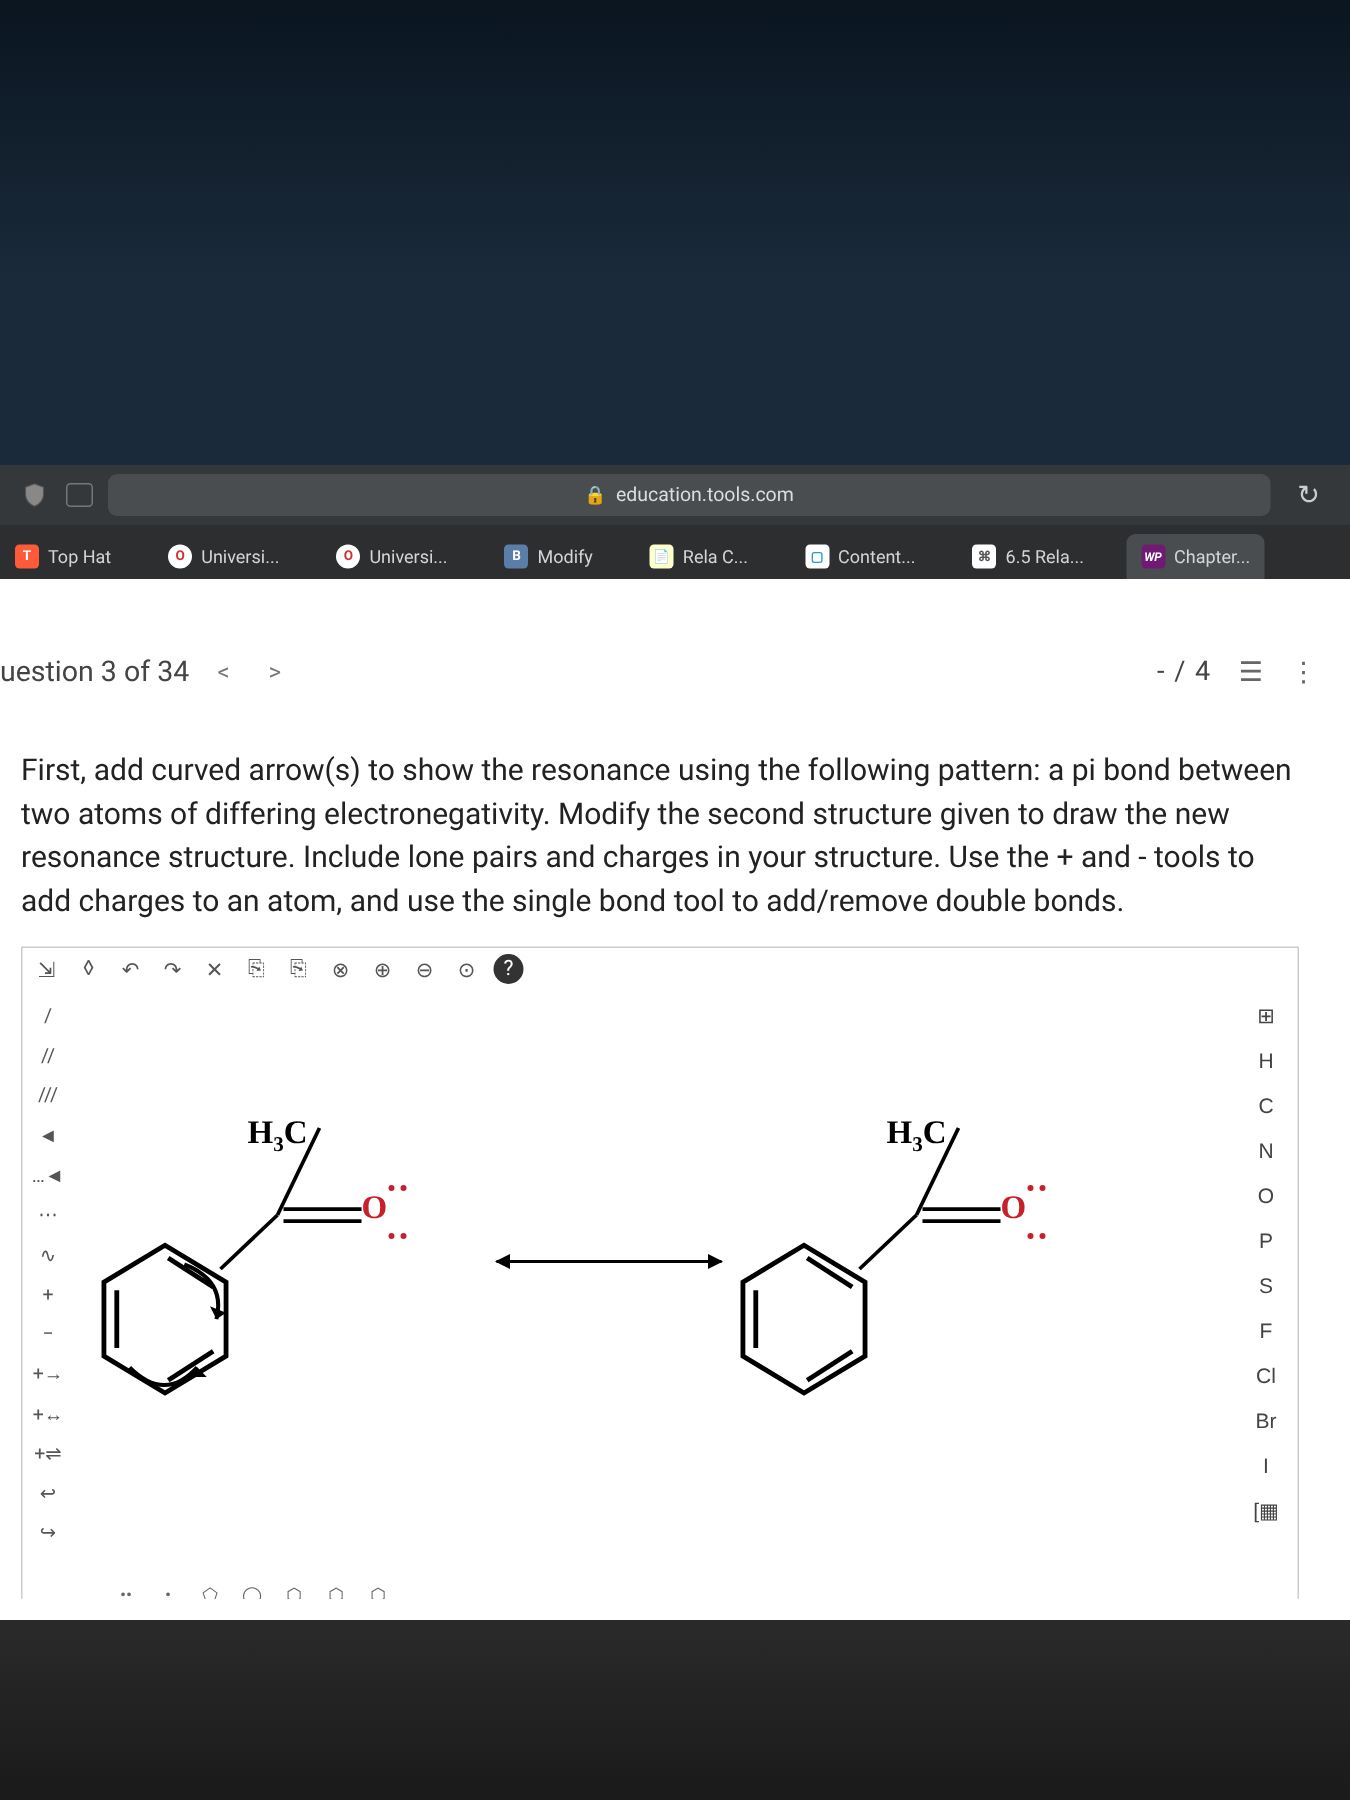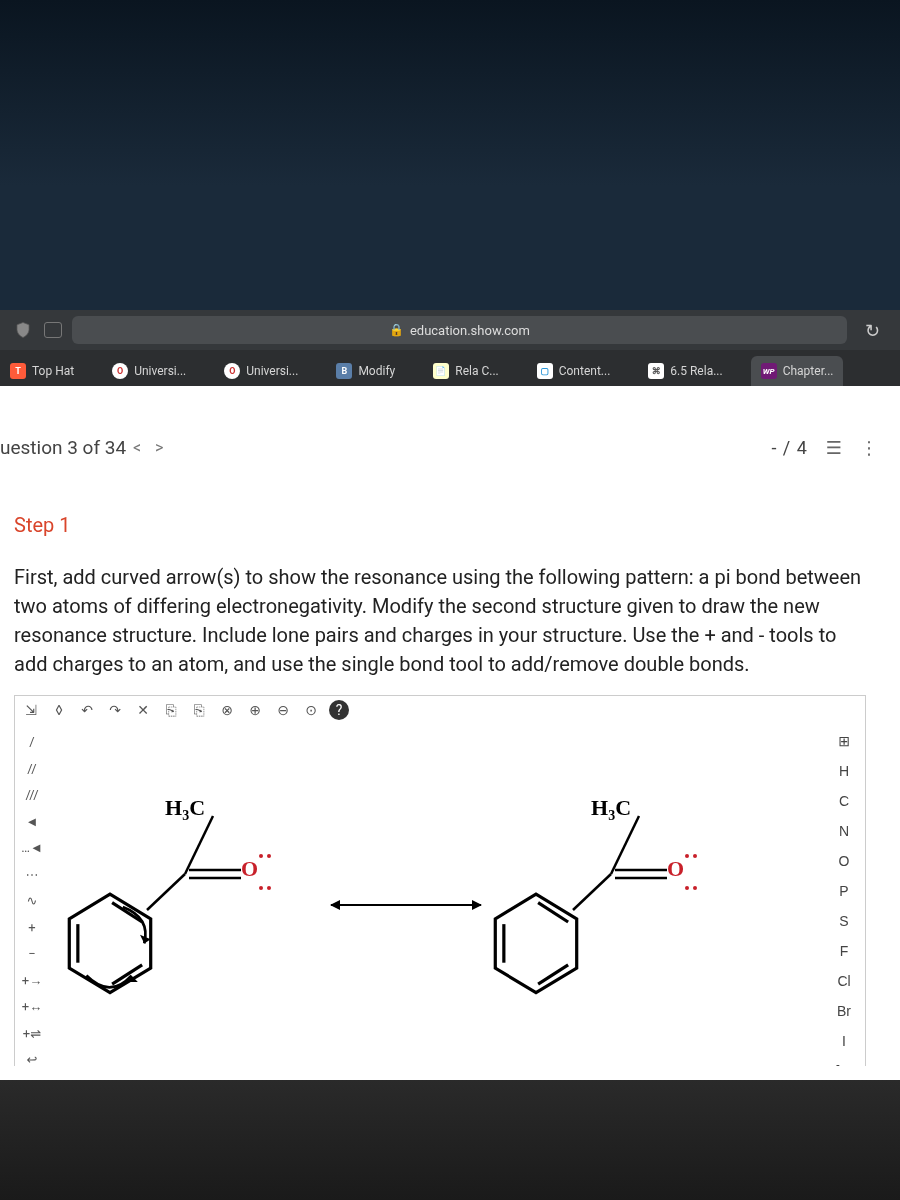--- a/index.html
+++ b/index.html
@@ -94,21 +94,21 @@
     bottom: 120px;
     background: #fff;
     overflow: hidden;
   }
   .question-header {
     display: flex;
     align-items: center;
     justify-content: space-between;
     padding: 50px 22px 14px 0;
   }
-  .qh-left { display:flex; align-items:center; }
+  .qh-left { display:flex; align-items:center; gap: 12px;}
   .question-label { font-size: 19px; color:#444;}
   .nav-chevron {
     width: 22px; height: 22px;
     display:flex; align-items:center; justify-content:center;
     color:#777; font-size: 16px; cursor:pointer;
   }
   .qh-right { display:flex; align-items:center; gap: 18px;}
   .score { font-size: 18px; color:#444; letter-spacing:1px;}
   .list-icon, .more-icon { color:#666; font-size:18px;}
   .step-label {
@@ -205,21 +205,21 @@
     top: -4px;
   }
   .resonance-arrow::before { left:-1px; border-right:10px solid #000;}
   .resonance-arrow::after { right:-1px; border-left:10px solid #000;}
   .benzene {
     position:absolute; left: 10px; top: 102px;
     width: 90px; height: 100px;
   }
   .h3c-label {
     position:absolute;
-    left: 110px; top: 5px;
+    left: 110px; top: 16px;
     font-size: 22px; font-family: "Times New Roman", serif;
     font-weight: bold;
   }
   .h3c-label sub { font-size: 14px;}
   .branch {
     position:absolute;
     left: 88px; top: 56px;
   }
   .branch svg { overflow: visible;}
   .oxygen-label {
@@ -243,21 +243,21 @@
 
 <div class="browser-chrome">
   <div class="chrome-btn shield-icon">
     <svg viewBox="0 0 24 24">
         <path d="M12 2 L4 5 v6 c0 5 3.5 9 8 11 4.5-2 8-6 8-11 V5 z" fill="#888" stroke="#555"></path>
       </svg>
   </div>
   <div class="chrome-btn" style="border:1px solid #777;border-radius:3px;width:18px;height:16px;"></div>
   <div class="address-bar">
     <span class="lock-icon">🔒</span>
-    <span>education.show.com</span>
+    <span>education.tools.com</span>
   </div>
   <div class="reload-icon">↻</div>
 </div>
 
 <div class="tab-strip">
   <div class="tab">
     <span class="tab-favicon fav-th">T</span>
     <span>Top Hat</span>
   </div>
   <div class="tab">
@@ -298,21 +298,20 @@
       <span class="nav-chevron">&lt;</span>
       <span class="nav-chevron">&gt;</span>
     </div>
     <div class="qh-right">
       <span class="score">- / 4</span>
       <span class="list-icon">☰</span>
       <span class="more-icon">⋮</span>
     </div>
   </div>
 
-  <div class="step-label">Step 1</div>
 
   <div class="instructions">First, add curved arrow(s) to show the resonance using the following pattern: a pi bond between two atoms of differing electronegativity. Modify the second structure given to draw the new resonance structure. Include lone pairs and charges in your structure. Use the + and - tools to add charges to an atom, and use the single bond tool to add/remove double bonds.</div>
 
   <div class="editor">
 
     <div class="editor-top-toolbar">
       <span class="tb-icon">⇲</span>
       <span class="tb-icon">◊</span>
       <span class="tb-icon">↶</span>
       <span class="tb-icon">↷</span>

